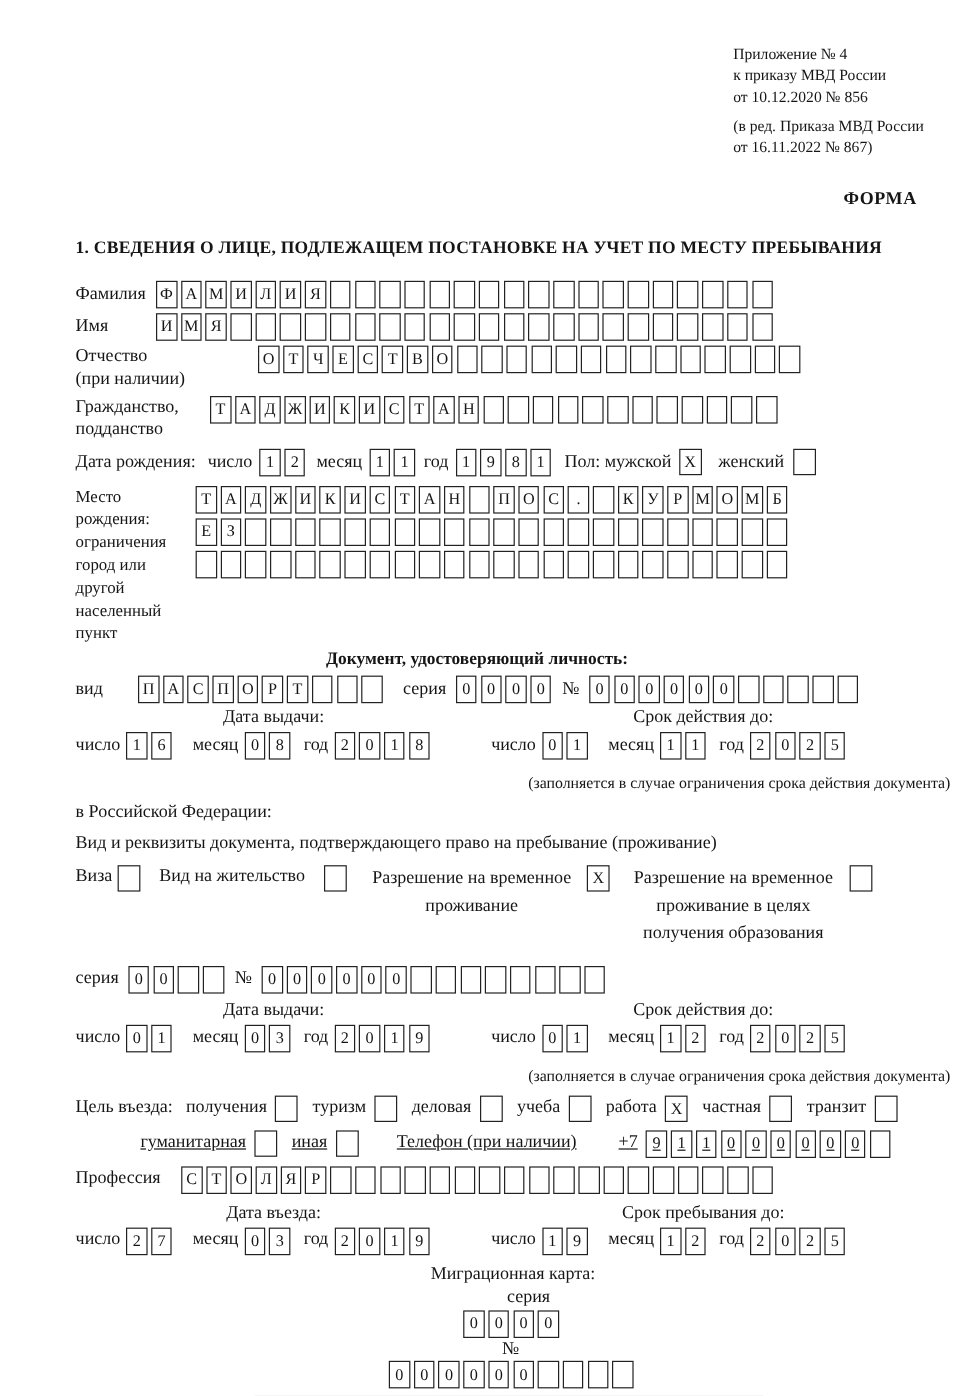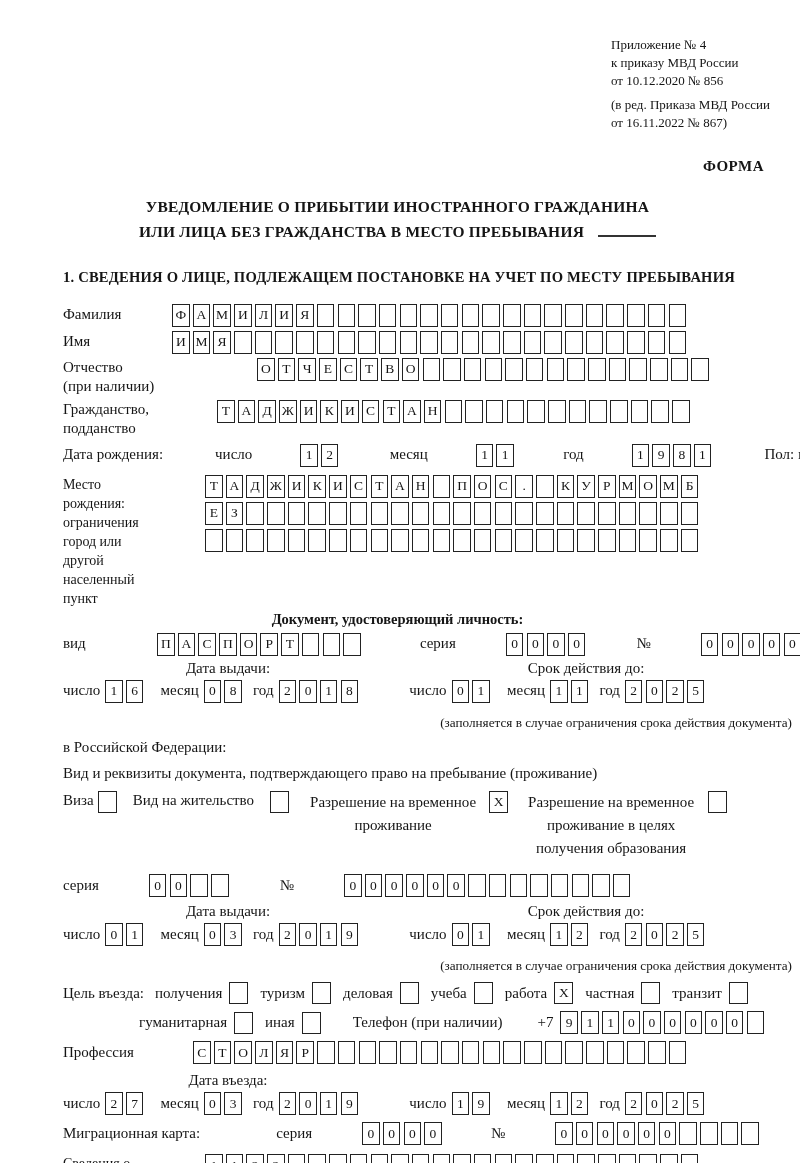--- a/index.html
+++ b/index.html
@@ -9,21 +9,21 @@
     font-family:"Liberation Serif","DejaVu Serif",serif; color:#151515;
     padding:36px 8px 0 63px; position:relative; overflow:hidden;
   }
   .annex { margin-left:548px; font-size:13px; line-height:1.4; }
   .annex-gap { height:5px; }
   .forma { text-align:right; margin:26px 28px 0 0; font-weight:bold; font-size:15px; letter-spacing:.5px; }
   .title { text-align:center; font-weight:bold; font-size:15.5px; line-height:1.6; margin:20px 60px 0 0; letter-spacing:.2px; }
   .tunder { display:inline-block; width:58px; border-bottom:2.2px solid #333; margin-left:14px; }
   .sec1 { font-weight:bold; font-size:14.6px; margin:24px 0 18px 0; letter-spacing:.2px; }
 
-  .row { display:flex; align-items:center; margin-bottom:4px;gap:42px; }
+  .row { display:flex; align-items:center; margin-bottom:4px; }
   .row.top { align-items:flex-start; }
   .lbl { font-size:15px; flex:none; line-height:1.3; }
   .lbl2 { font-size:15px; line-height:19px; flex:none;font-family:Liberation Serif, serif; }
   .cells { display:flex; flex:none; }
   .cell {
     width:17.5px; height:23px; border:1.6px solid #222; margin-right:3.2px;
     display:flex; align-items:center; justify-content:center;
     font-size:13.5px; flex:none; background:#fff;
   }
   .cb {
@@ -68,24 +68,20 @@
     <div>Приложение № 4</div>
     <div>к приказу МВД России</div>
     <div>от 10.12.2020 № 856</div>
     <div class="annex-gap"></div>
     <div>(в ред. Приказа МВД России</div>
     <div>от 16.11.2022 № 867)</div>
   </div>
 
   <div class="forma">ФОРМА</div>
 
-  <div class="title">
-    <div>УВЕДОМЛЕНИЕ О ПРИБЫТИИ ИНОСТРАННОГО ГРАЖДАНИНА</div>
-    <div><span>ИЛИ ЛИЦА БЕЗ ГРАЖДАНСТВА В МЕСТО ПРЕБЫВАНИЯ</span><span class="tunder"></span></div>
-  </div>
 
   <div class="sec1">1. СВЕДЕНИЯ О ЛИЦЕ, ПОДЛЕЖАЩЕМ ПОСТАНОВКЕ НА УЧЕТ ПО МЕСТУ ПРЕБЫВАНИЯ</div>
 
   <div class="row">
     <span class="lbl w67">Фамилия</span>
     <div class="cells">
         <div class="cell">Ф</div>
         <div class="cell">А</div>
         <div class="cell">М</div>
         <div class="cell">И</div>
@@ -511,21 +507,21 @@
     <span class="lbl">учеба</span>
     <span class="cb"></span>
     <span class="lbl">работа</span>
     <span class="cb">X</span>
     <span class="lbl">частная</span>
     <span class="cb"></span>
     <span class="lbl">транзит</span>
     <span class="cb"></span>
   </div>
 
-  <div class="purpose-row" style="margin-left:76px;">
+  <div class="purpose-row" style="margin-left:54px;text-decoration:underline;">
     <span class="lbl">гуманитарная</span>
     <span class="cb"></span>
     <span class="lbl">иная</span>
     <span class="cb"></span>
     <span class="lbl ml20">Телефон (при наличии)</span>
     <span class="lbl ml28 mr8">+7</span>
     <div class="cells">
         <div class="cell">9</div>
         <div class="cell">1</div>
         <div class="cell">1</div>
@@ -564,20 +560,21 @@
         <div class="cell"></div>
         <div class="cell"></div>
         <div class="cell"></div>
         <div class="cell"></div>
         <div class="cell"></div>
       </div>
   </div>
 
   <div class="dh">
     <span class="a">Дата въезда:</span>
+    <span class="b">Срок пребывания до:</span>
   </div>
   <div class="dates-row" style="margin-bottom:7px;">
     <div class="dgroup">
       <span class="lbl">число</span>
       <div class="cells">
           <div class="cell">2</div>
           <div class="cell">7</div>
         </div>
       <span class="lbl ml6">месяц</span>
       <div class="cells">
@@ -606,21 +603,21 @@
       <span class="lbl">год</span>
       <div class="cells">
           <div class="cell">2</div>
           <div class="cell">0</div>
           <div class="cell">2</div>
           <div class="cell">5</div>
         </div>
     </div>
   </div>
 
-  <div class="row" style="margin-bottom:9px;">
+  <div class="row" style="margin-bottom:24px;flex-direction:column;">
     <span class="lbl">Миграционная карта:</span>
     <span class="lbl mr8" style="margin-left:34px;">серия</span>
     <div class="cells">
         <div class="cell">0</div>
         <div class="cell">0</div>
         <div class="cell">0</div>
         <div class="cell">0</div>
       </div>
     <span class="lbl ml4 mr8">№</span>
     <div class="cells">

